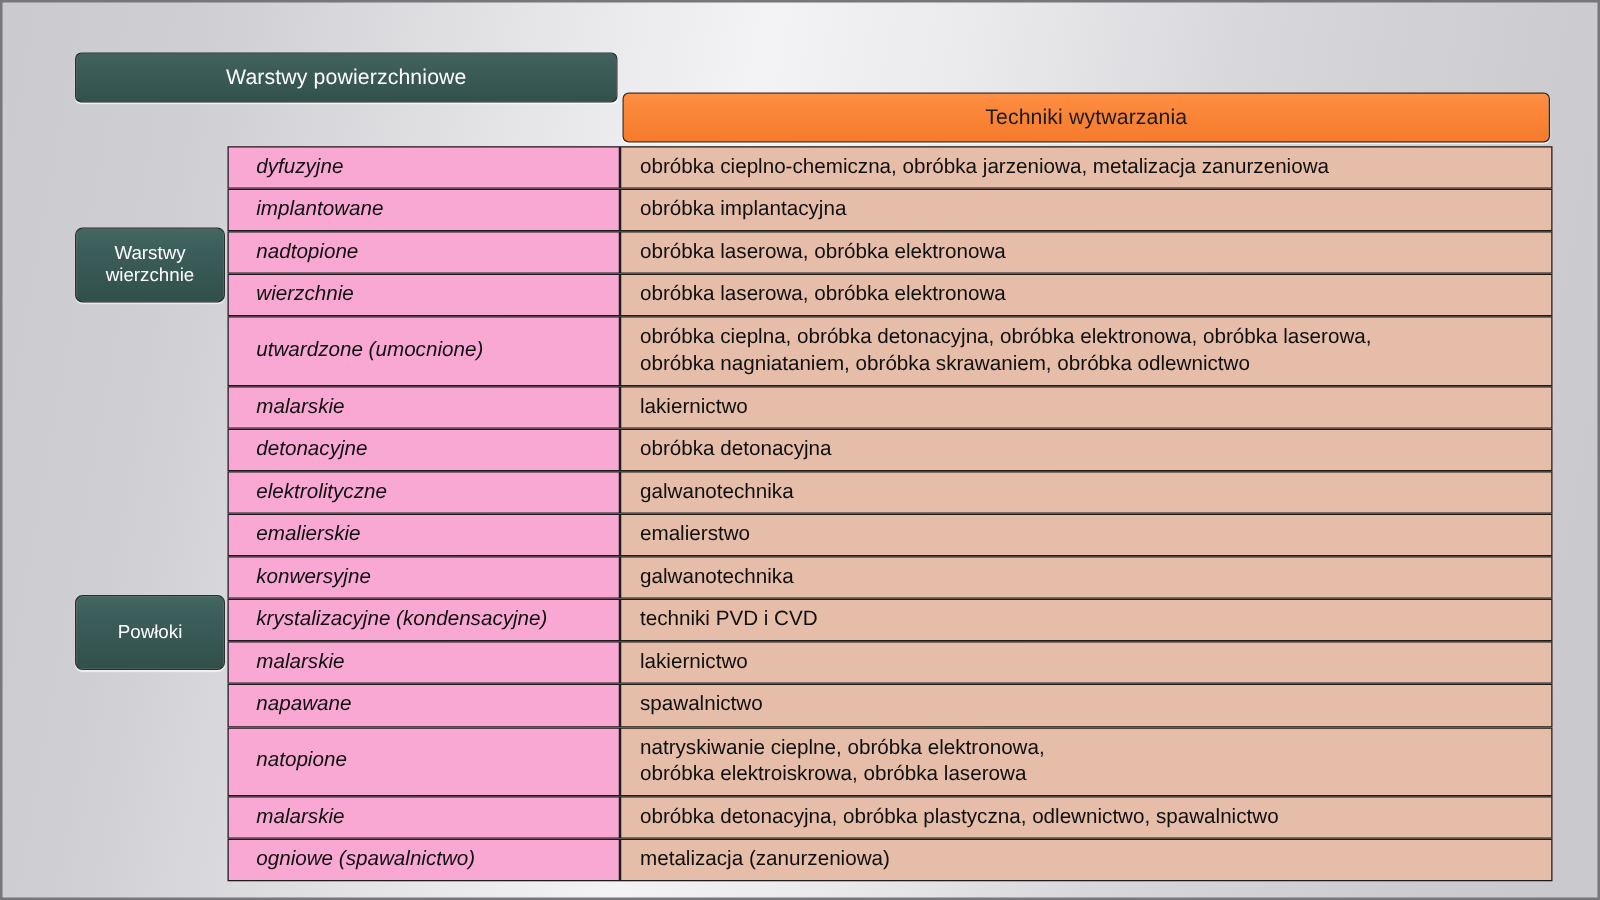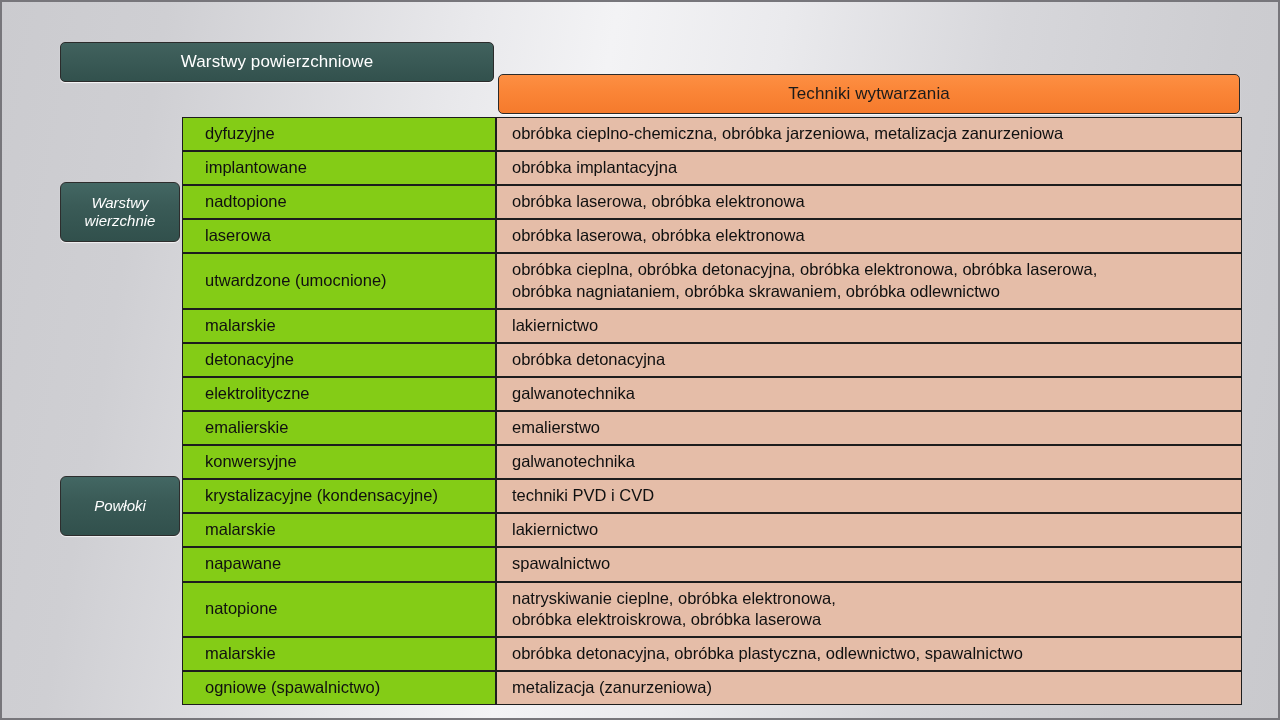--- a/index.html
+++ b/index.html
@@ -73,21 +73,20 @@
     background: linear-gradient(180deg, #fd8f43 0%, #fa8436 48%, #f57a2c 100%);
     color: #1b1b1b;
     margin-top: 32px;
   }
 
   
   td.group {
     padding: 0;
     vertical-align: middle;
     width: 124px;
-    font-style: italic;
   }
   .group-box {
     box-sizing: border-box;
     height: 100%;
     min-height: 60px;
     margin: 1px 2px 2px 2px;
     border: 1px solid #2d2d2d;
     border-radius: 6px;
     background: linear-gradient(180deg, #436763 0%, #3a5b57 40%, #31504c 100%);
     color: #ffffff;
@@ -104,22 +103,23 @@
   td.layer, td.tech {
     box-sizing: border-box;
     border: 1.5px solid #1d1d1d;
     padding: 5px 9px 6px 22px;
     font-size: 16.5px;
     line-height: 1.28;
     color: #101010;
     vertical-align: middle;
   }
   td.layer {
-    background: #84cc16;
+    background: #f9a8d4;
     width: 314px;
+    font-style: italic;
   }
   td.tech {
     background: #e5bda8;
     padding-left: 15px;
     margin-left: 16px;
   }
 
   .tech-line { display: block; }
 </style>
 </head>
@@ -163,21 +163,21 @@
               <span class="tech-line">obróbka implantacyjna</span>
             </td>
           </tr>
           <tr>
             <td class="layer">nadtopione</td>
             <td class="tech">
               <span class="tech-line">obróbka laserowa, obróbka elektronowa</span>
             </td>
           </tr>
           <tr>
-            <td class="layer">laserowa</td>
+            <td class="layer">wierzchnie</td>
             <td class="tech">
               <span class="tech-line">obróbka laserowa, obróbka elektronowa</span>
             </td>
           </tr>
           <tr>
             <td class="layer">utwardzone (umocnione)</td>
             <td class="tech">
               <span class="tech-line">obróbka cieplna, obróbka detonacyjna, obróbka elektronowa, obróbka laserowa,</span>
               <span class="tech-line">obróbka nagniataniem, obróbka skrawaniem, obróbka odlewnictwo</span>
             </td>

